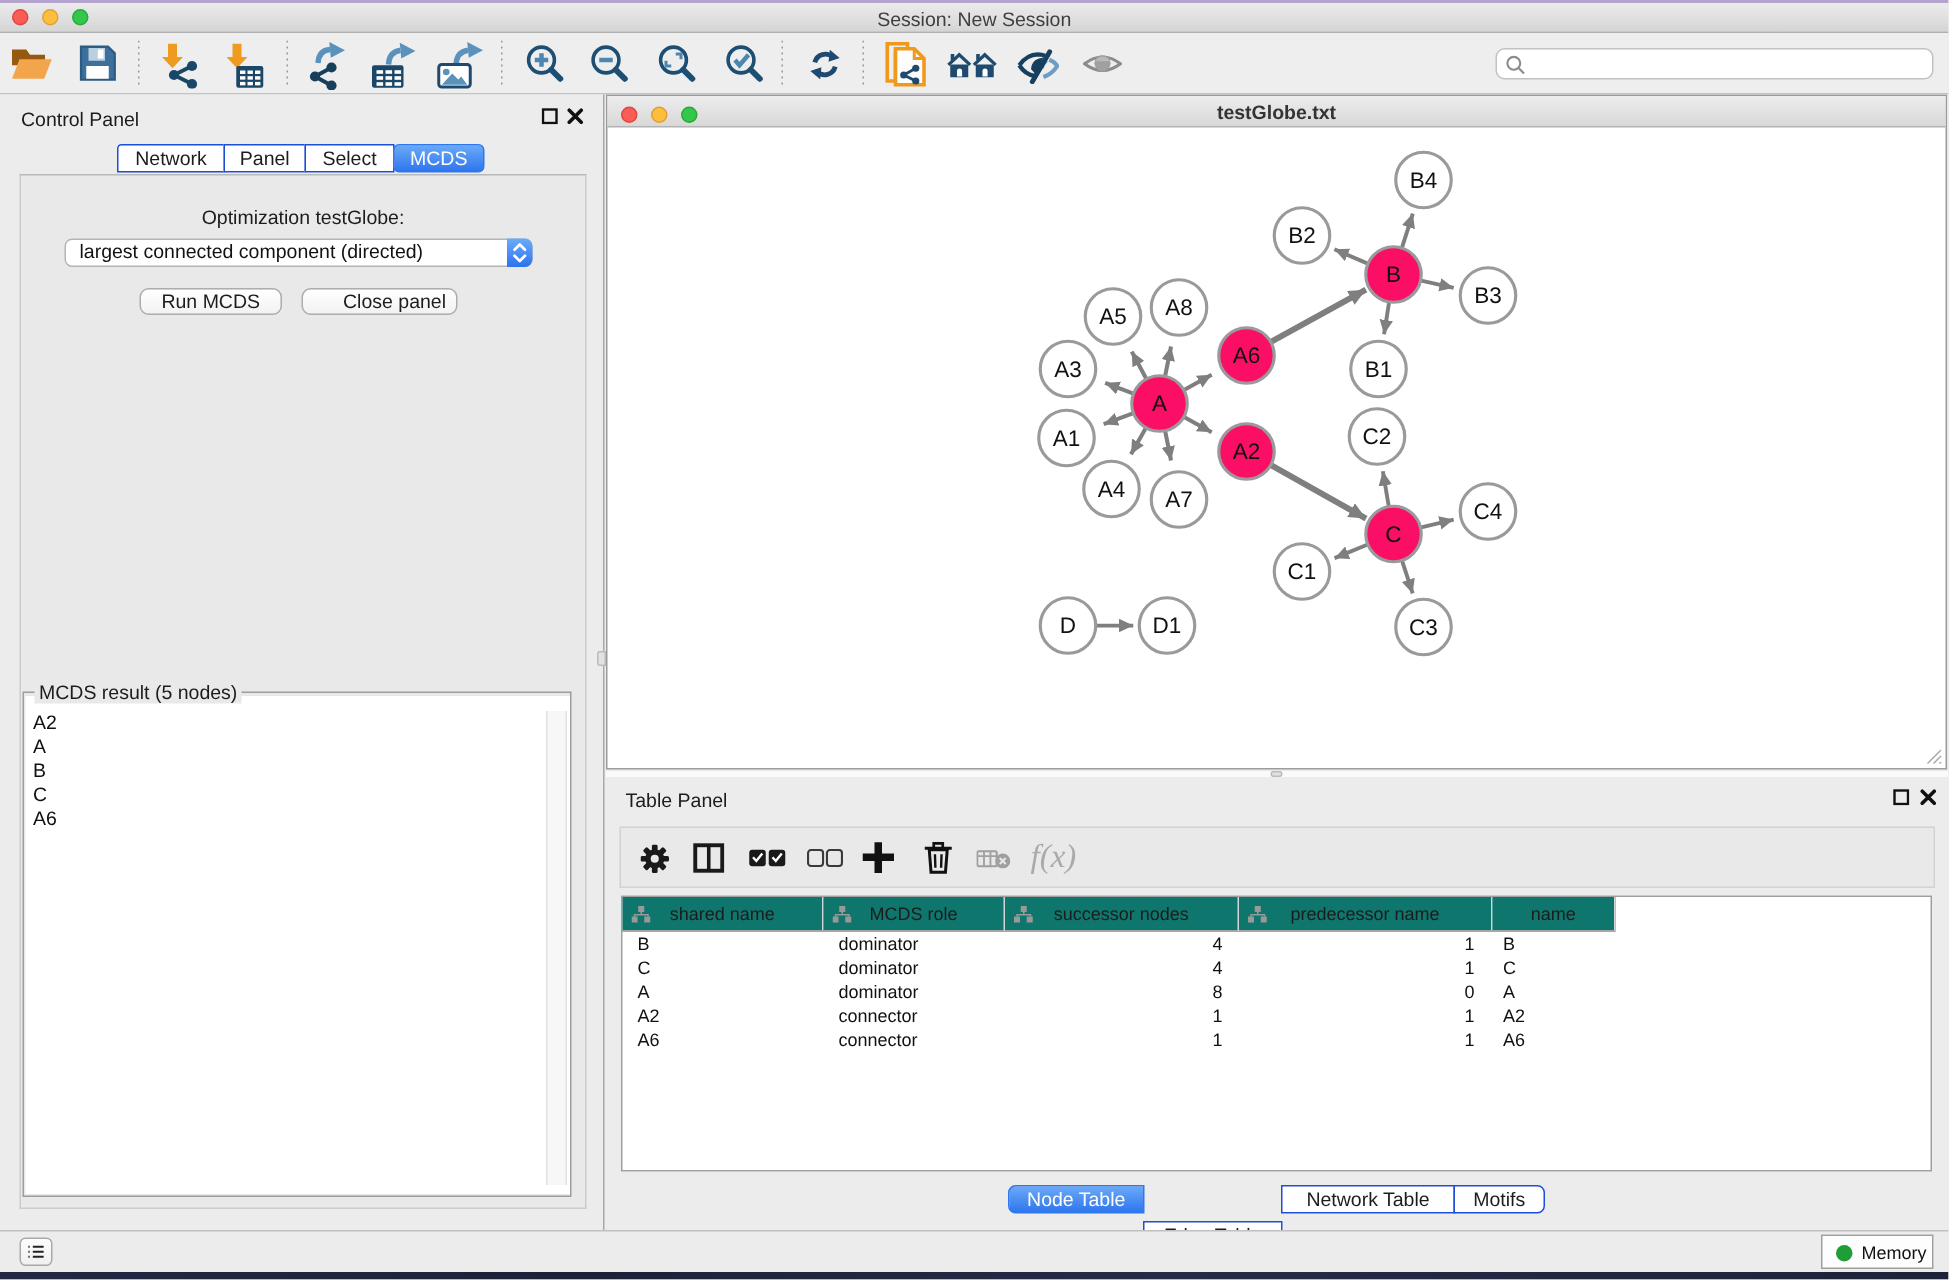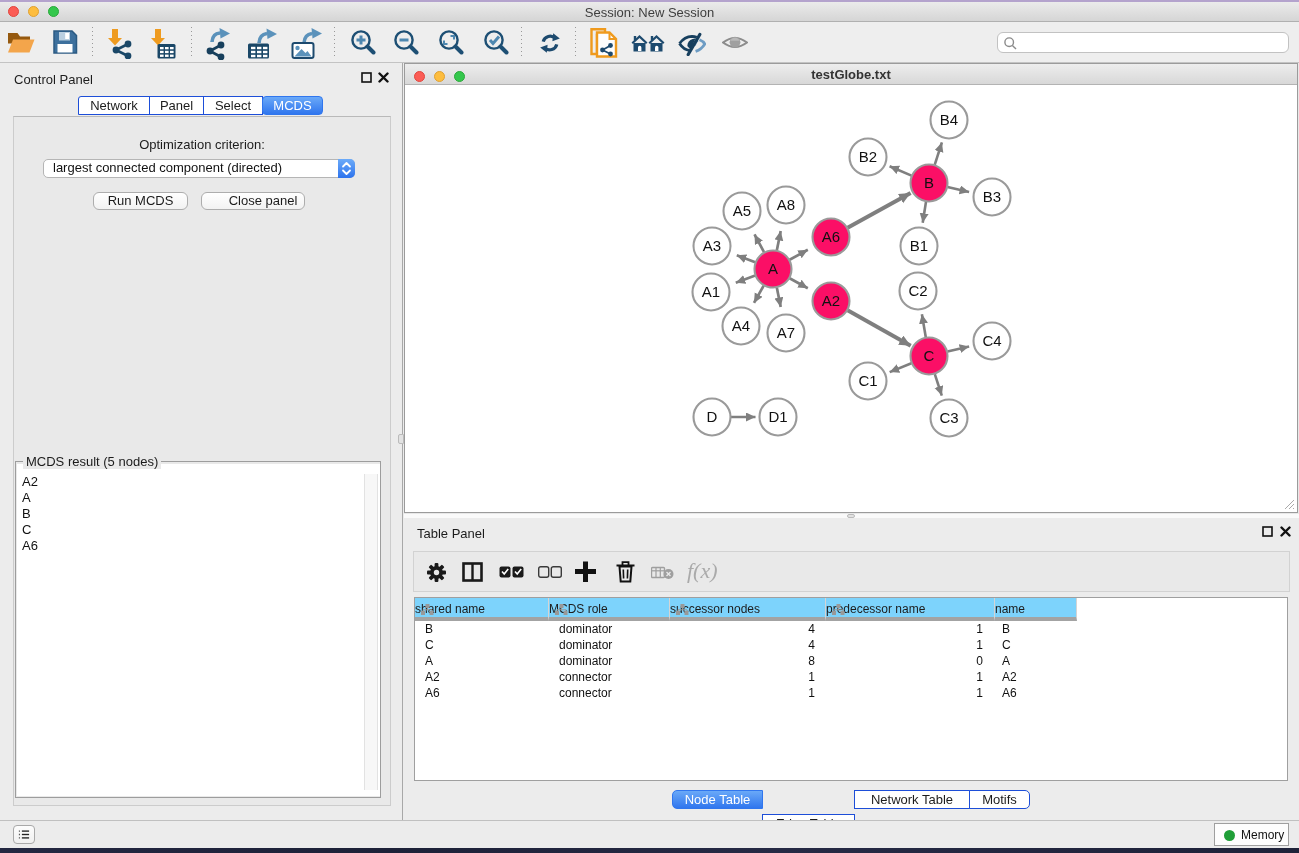--- a/index.html
+++ b/index.html
@@ -41,21 +41,21 @@
 #nwtitle .t { position:absolute; left:0; right:0; top:3px; text-align:center; font-size:13px; font-weight:700; color:#333; }
 #hsplit { position:absolute; left:0px; top:451px; width:895px; height:4px; background:#fafafa; }
 #hknob { position:absolute; left:443px; top:0px; width:8px; height:4px; background:#e2e2e2; border:1px solid #bbb; border-radius:2px; }
 #vknob { position:absolute; left:-6px; top:371px; width:6px; height:10px; background:#e2e2e2; border:1px solid #bbb; border-radius:2px 0 0 2px; }
 
 
 #tpanel { left:404px; top:518px; width:895px; height:302px; background:#ececec; }
 #tphead .t { position:absolute; left:13px; top:8px; font-size:13px; color:#1c1c1c; }
 #ttoolbar { position:absolute; left:9px; top:33px; width:877px; height:41px; background:#e9e9e9; border:1px solid #d2d2d2; }
 #tblarea { position:absolute; left:10px; top:79px; width:874px; height:184px; background:#fff; border:1px solid #9f9f9f; }
-.th { position:absolute; top:0px; height:23px; background:#7dd3fc; border-right:1px solid #d4d4d4; border-bottom:4px solid #a3a3a3; font-size:12px; color:#1c1c1c; text-align:left; line-height:22px; }
+.th { position:absolute; top:0px; height:23px; background:#0f766e; border-right:1px solid #d4d4d4; border-bottom:1px solid #a3a3a3; font-size:12px; color:#1c1c1c; text-align:center; line-height:22px; }
 .td { position:absolute; font-size:12px; color:#111; height:16px; line-height:16px; }
 .sicon { position:absolute; top:6px; z-index:2; }
 #btabs { position:absolute; left:268px; top:272px; height:21px; }
 
 
 #statusbar { left:0; top:820px; width:1299px; height:28px; background:#ececec; border-top:1px solid #c0c0c0; }
 #listbtn { position:absolute; left:13px; top:4px; width:22px; height:19px; background:linear-gradient(#fdfdfd,#f0f0f0); border:1px solid #a9a9a9; border-radius:4px; }
 #membtn { position:absolute; left:1214px; top:2px; width:75px; height:23px; background:#fdfdfd; border:1px solid #9f9f9f; font-size:12px; color:#111; }
 #botstrip { left:0; top:848px; width:1299px; height:5px; background:linear-gradient(90deg,#232741,#1d2138 30%,#262a45 60%,#1e2239); }
 </style></head>
@@ -243,21 +243,21 @@
         <path d="M1.5 1.5 L9.5 9.5 M9.5 1.5 L1.5 9.5" stroke="#111" stroke-width="2.4" stroke-linecap="round"></path>
       </svg>
   </div>
   <div id="cptabs">
     <div class="tab" style="left:0px;width:72px;border-radius:3px 0 0 0;">Network</div>
     <div class="tab" style="left:71px;width:55px;">Panel</div>
     <div class="tab" style="left:125px;width:60px;">Select</div>
     <div class="tab tabsel" style="left:184px;width:61px;">MCDS</div>
   </div>
   <div id="cpbody">
-    <div id="optlabel">Optimization criterion:</div>
+    <div id="optlabel">Optimization testGlobe:</div>
     <div id="combo">largest connected component (directed)
       <div id="combobtn"><svg width="17" height="19" viewBox="0 0 17 19">
             <path d="M5 7.5 L8.5 4 L12 7.5" fill="none" stroke="#fff" stroke-width="1.8" stroke-linecap="round" stroke-linejoin="round"></path>
             <path d="M5 11.5 L8.5 15 L12 11.5" fill="none" stroke="#fff" stroke-width="1.8" stroke-linecap="round" stroke-linejoin="round"></path>
           </svg></div>
     </div>
     <div class="btn" style="left:79px;top:75px;width:95px;">Run MCDS</div>
     <div class="btn" style="left:187px;top:75px;width:104px;padding-left:20px;">Close panel</div>
     <div id="groupbox">
       <div id="grouplabel">MCDS result (5 nodes)</div>

